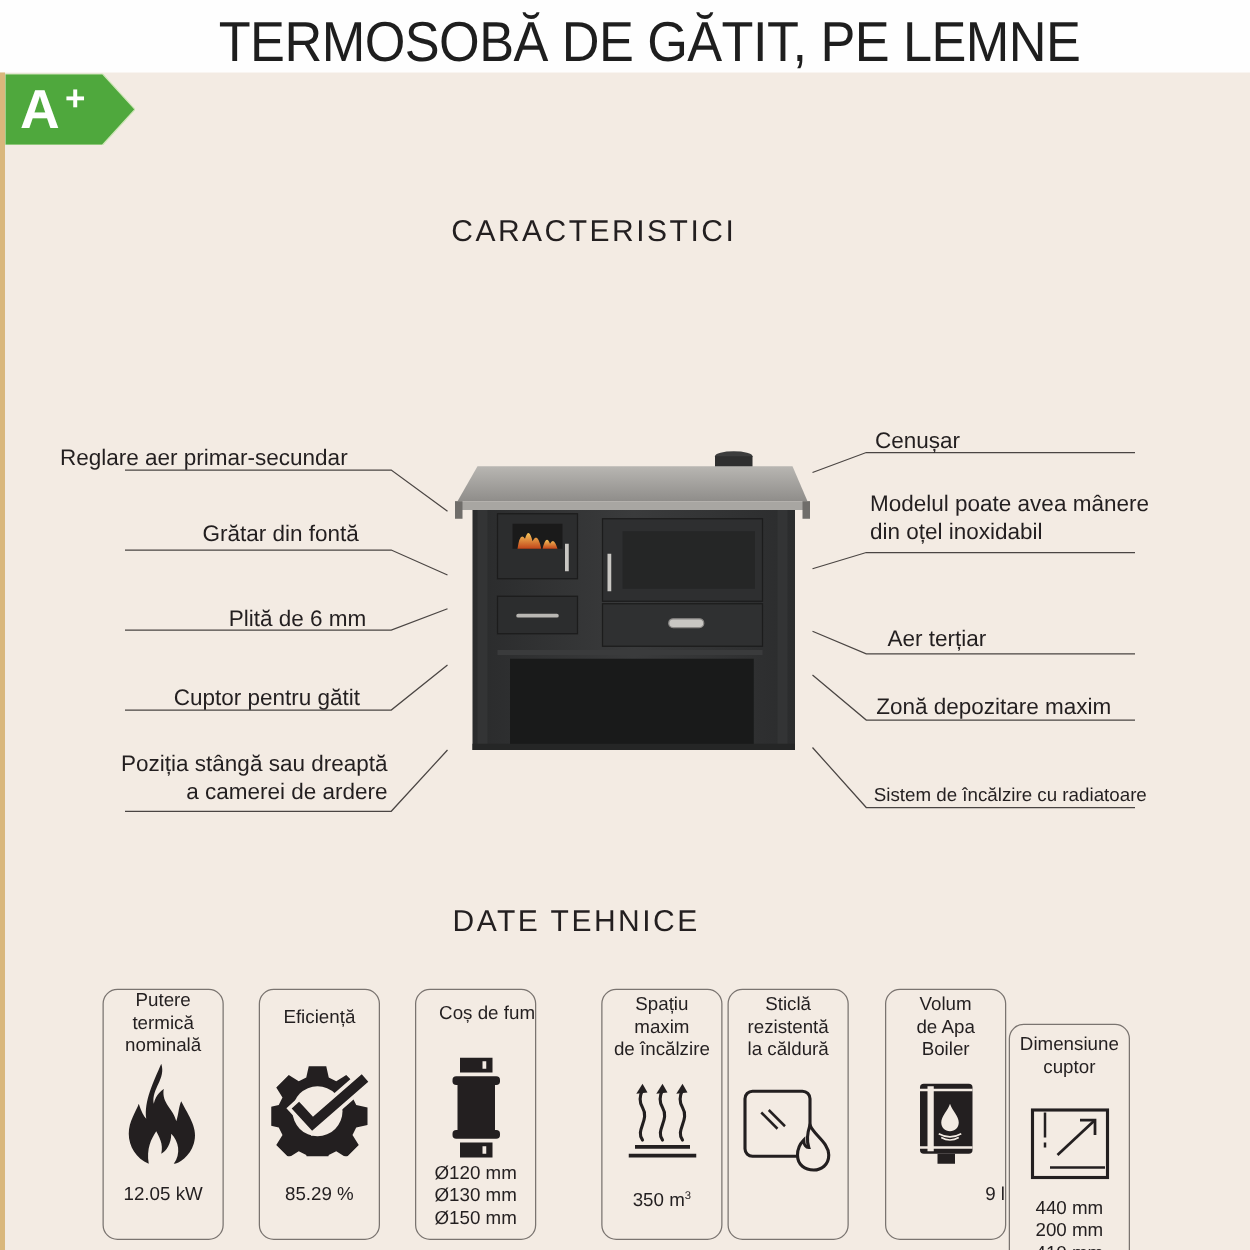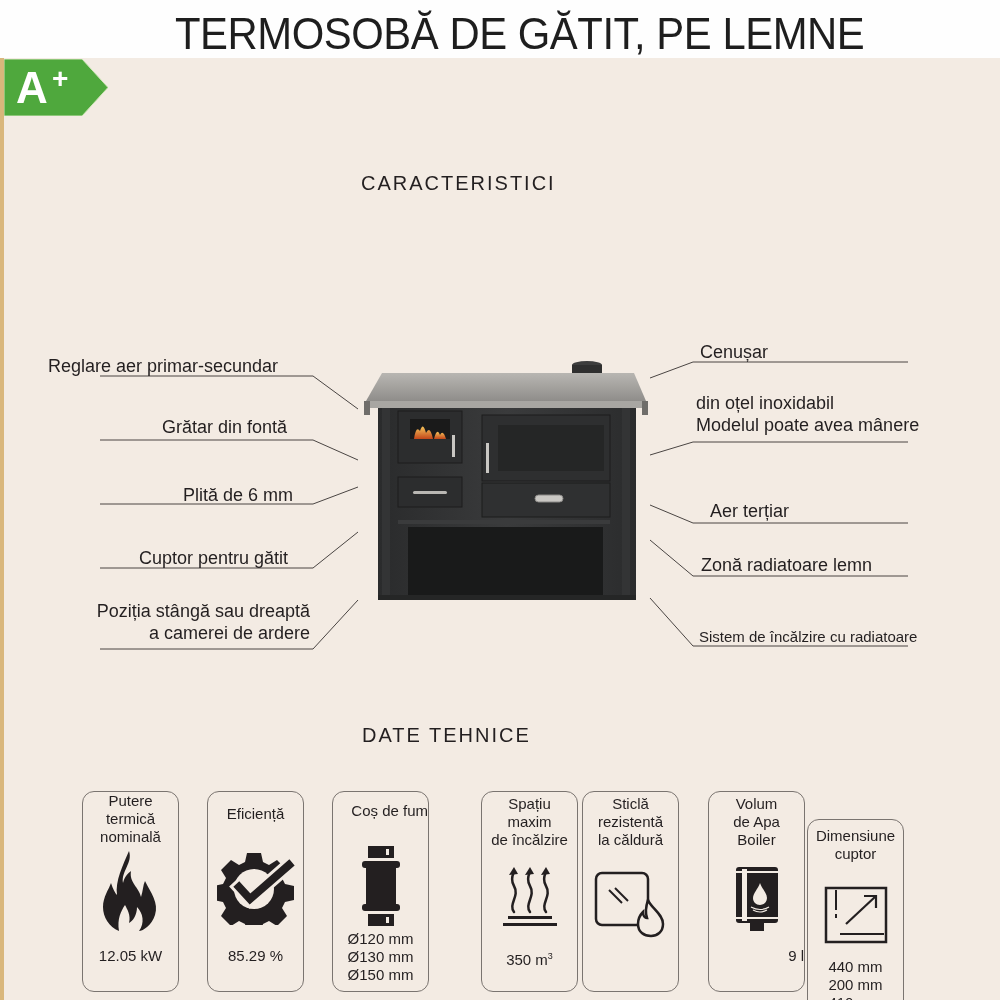--- a/index.html
+++ b/index.html
@@ -17,21 +17,21 @@
 
   .energy-badge { position: absolute; left: 4px; top: 59px; width: 104px; height: 57px; }
   .energy-badge svg { position: absolute; left: 0; top: 0; }
   .energy-label {
     position: absolute; left: 12px; top: 5px; font-size: 44px; font-weight: bold; color: #ffffff;
     line-height: 48px;
   }
   .energy-plus { position: absolute; left: 48px; top: 6px; font-size: 28px; font-weight: bold; color: #fff; line-height: 28px; }
 
   .section-title {
-    position: absolute; font-size: 20px; letter-spacing: 2px; color: #231f20; white-space: nowrap;
+    position: absolute; font-size: 24px; letter-spacing: 2px; color: #231f20; white-space: nowrap;
   }
   .sec-caract { left: 361px; top: 172px; }
   .sec-date { left: 362px; top: 724px; }
 
   .callout { position: absolute; font-size: 18px; color: #231f20; white-space: nowrap; line-height: 22px; }
   .callout.right-align { text-align: right; }
   .callout.small { font-size: 15px; }
 
   .leader-lines { position: absolute; left: 0; top: 0; width: 1000px; height: 1000px; pointer-events: none; }
 
@@ -90,25 +90,25 @@
 <div class="callout" style="left:162px; top:416px;">Grătar din fontă</div>
 <div class="callout" style="left:183px; top:484px;">Plită de 6 mm</div>
 <div class="callout" style="left:139px; top:547px;">Cuptor pentru gătit</div>
 <div class="callout right-align" style="left:60px; top:600px; width:250px;">
   <div>Poziția stângă sau dreaptă</div>
   <div>a camerei de ardere</div>
 </div>
 
 <div class="callout" style="left:700px; top:341px;">Cenușar</div>
 <div class="callout" style="left:696px; top:392px;">
+  <div>Modelul poate avea mânere</div>
   <div>din oțel inoxidabil</div>
-  <div>Modelul poate avea mânere</div>
 </div>
 <div class="callout" style="left:710px; top:500px;">Aer terțiar</div>
-<div class="callout" style="left:701px; top:554px;">Zonă radiatoare lemn</div>
+<div class="callout" style="left:701px; top:554px;">Zonă depozitare maxim</div>
 <div class="callout small" style="left:699px; top:626px;">Sistem de încălzire cu radiatoare</div>
 
 <svg class="stove" viewBox="0 0 290 250" width="290" height="250">
   <defs>
     <linearGradient id="topG" x1="0" y1="0" x2="0" y2="1">
       <stop offset="0" stop-color="#b8b6b2"></stop>
       <stop offset="1" stop-color="#8f8d8a"></stop>
     </linearGradient>
     <linearGradient id="bodyG" x1="0" y1="0" x2="1" y2="0">
       <stop offset="0" stop-color="#2a2b2c"></stop>

